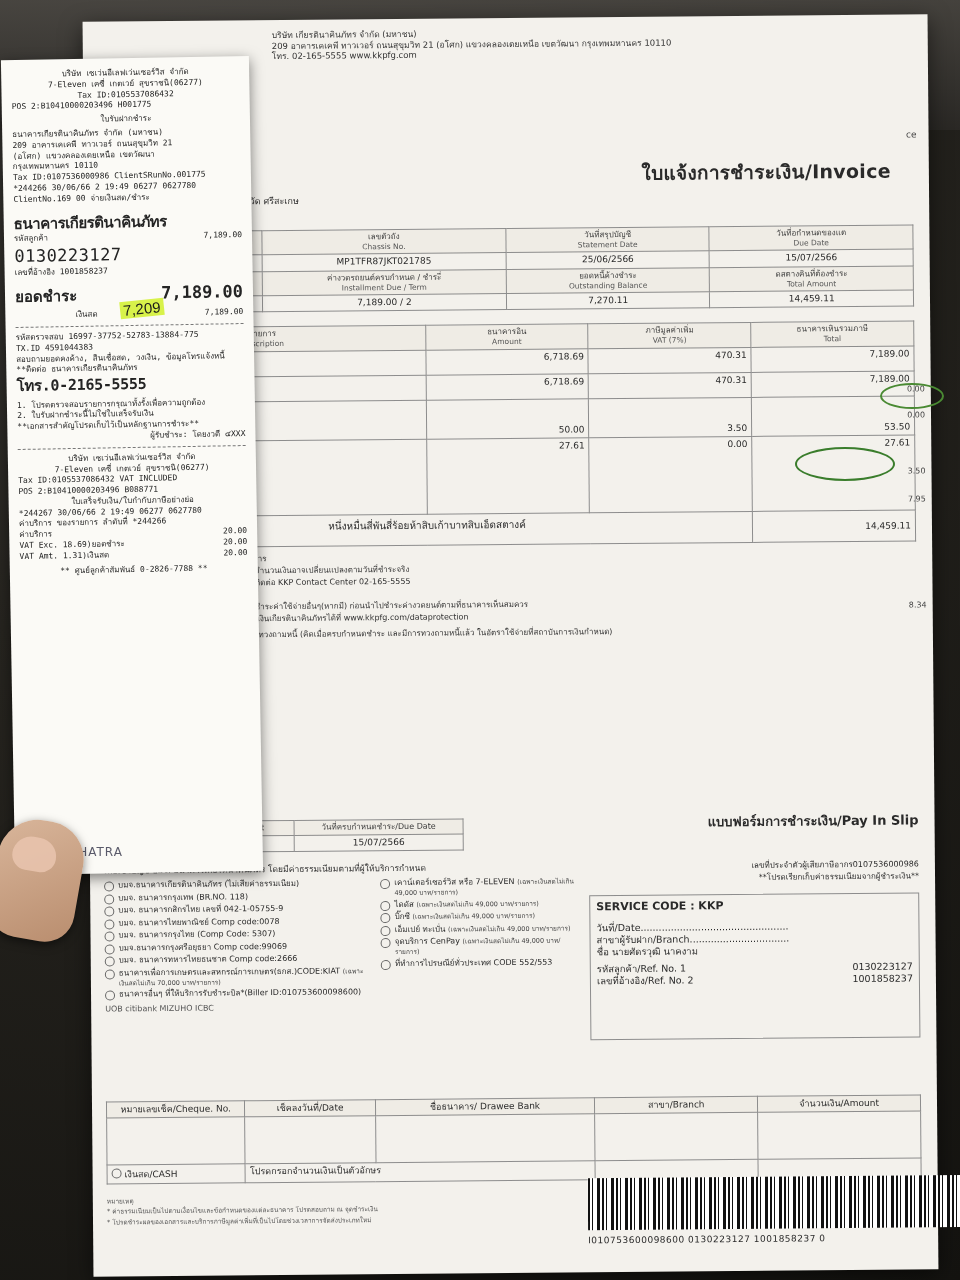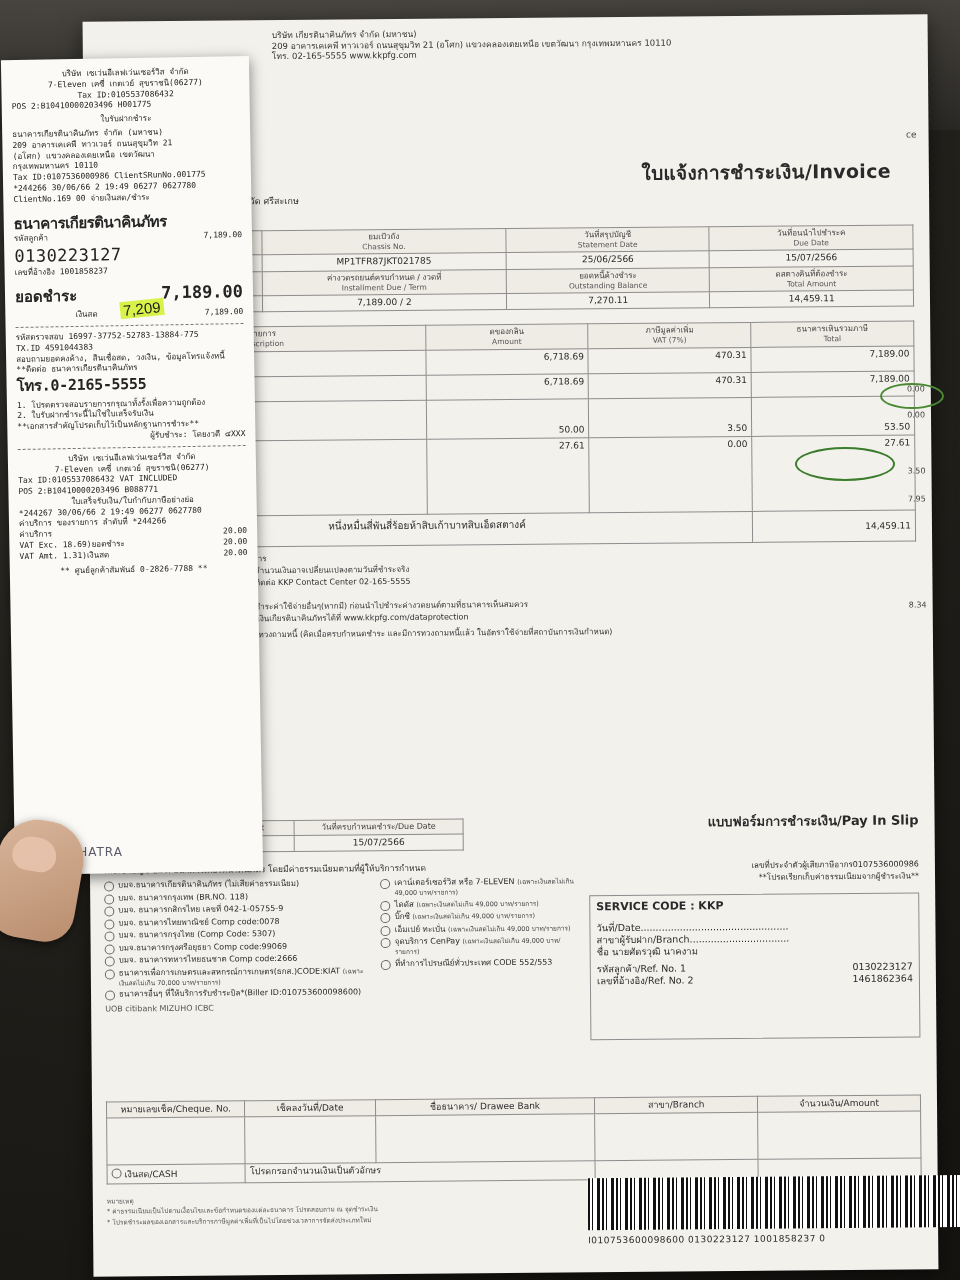--- a/index.html
+++ b/index.html
@@ -125,41 +125,41 @@
 
     <div class="mainbox">
 
       <table class="grid">
         <tbody>
             <tr class="tbl-head">
           <td class="c th2" style="width:20%">
             <span>ทะเบียนรถ</span><span class="en">License Plate</span>
           </td>
           <td class="c th2" style="width:30%">
-            <span>ยมเปัวถัง</span><span class="en">Chassis No.</span>
+            <span>เลขตัวถัง</span><span class="en">Chassis No.</span>
           </td>
           <td class="c th2" style="width:25%">
             <span>วันที่สรุปบัญชี</span><span class="en">Statement Date</span>
           </td>
           <td class="c th2" style="width:25%">
-            <span>วันที่อนนำไปชำระค</span><span class="en">Due Date</span>
+            <span>วันที่อกำหนดของแต</span><span class="en">Due Date</span>
           </td>
         </tr>
         <tr>
           <td class="c">ขง 9404</td>
           <td class="c">MP1TFR87JKT021785</td>
           <td class="c">25/06/2566</td>
           <td class="c">15/07/2566</td>
         </tr>
         <tr class="tbl-head">
           <td class="c th2">
             <span>ยอดคงเหลือ</span><span class="en">Balance Amount</span>
           </td>
           <td class="c th2">
-            <span>ค่างวดรถยนต์ครบกำหนด / งวดที่</span><span class="en">Installment Due / Term</span>
+            <span>ค่างวดรถยนต์ครบกำหนด / ชำระี่</span><span class="en">Installment Due / Term</span>
           </td>
           <td class="c th2">
             <span>ยอดหนี้ค้างชำระ</span><span class="en">Outstanding Balance</span>
           </td>
           <td class="c th2">
             <span>ดสตางคินที่ต้องชำระ</span><span class="en">Total Amount</span>
           </td>
         </tr>
         <tr>
           <td class="c">2,979.54</td>
@@ -170,21 +170,21 @@
       </tbody>
         </table>
 
       <table class="grid items" style="margin-top:14px">
         <tbody>
             <tr class="tbl-head">
           <td class="c th2" style="width:40%">
             <span>รายการ</span><span class="en">Description</span>
           </td>
           <td class="c th2" style="width:20%">
-            <span>ดของกลิน</span><span class="en">Amount</span>
+            <span>ธนาคารอิน</span><span class="en">Amount</span>
           </td>
           <td class="c th2" style="width:20%">
             <span>ภาษีมูลค่าเพิ่ม</span><span class="en">VAT (7%)</span>
           </td>
           <td class="c th2" style="width:20%">
             <span>ธนาคารเหินรวมภาษี</span><span class="en">Total</span>
           </td>
         </tr>
         <tr>
           <td>)</td>
@@ -253,21 +253,21 @@
         <b>SERVICE CODE : KKP</b>
         <div style="margin-top:8px">วันที่/Date.................................................</div>
         <div>สาขาผู้รับฝาก/Branch.................................</div>
         <div>ชื่อ    นายศัดรวุฒิ นาคงาม</div>
         <div style="margin-top:6px;display:flex;justify-content:space-between">
           <span>รหัสลูกค้า/Ref. No. 1</span>
           <span>0130223127</span>
         </div>
         <div style="display:flex;justify-content:space-between">
           <span>เลขที่อ้างอิง/Ref. No. 2</span>
-          <span>1461862364</span>
+          <span>1001858237</span>
         </div>
       </div>
 
       <div style="position:absolute;left:0;top:44px;width:470px;font-size:8.5px">
         <div style="margin-bottom:3px">เพื่อเข้าบัญชี บมจ. ธนาคารเกียรตินาคินภัทร โดยมีค่าธรรมเนียมตามที่ผู้ให้บริการกำหนด</div>
 
         <div style="display:flex;gap:10px">
           <div style="width:268px" class="banklist">
             <div class="bankrow">
                 <span class="circ"></span>

